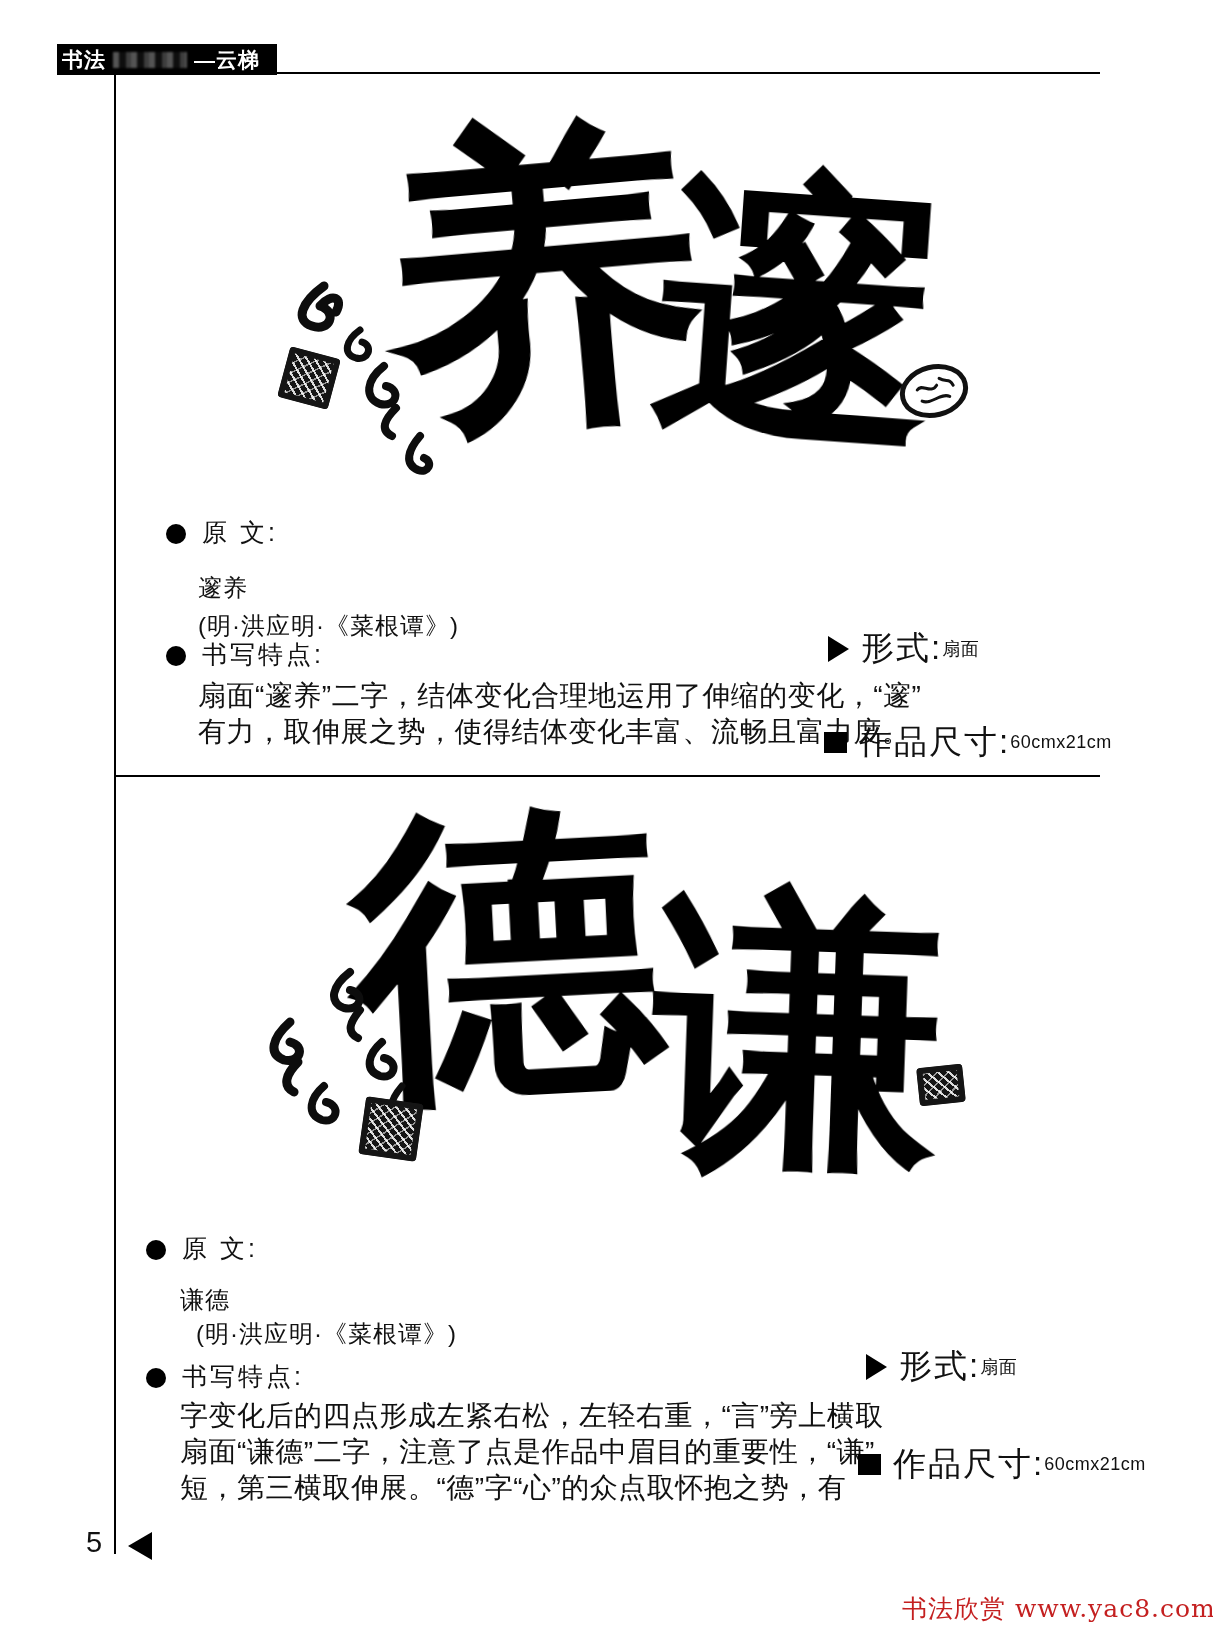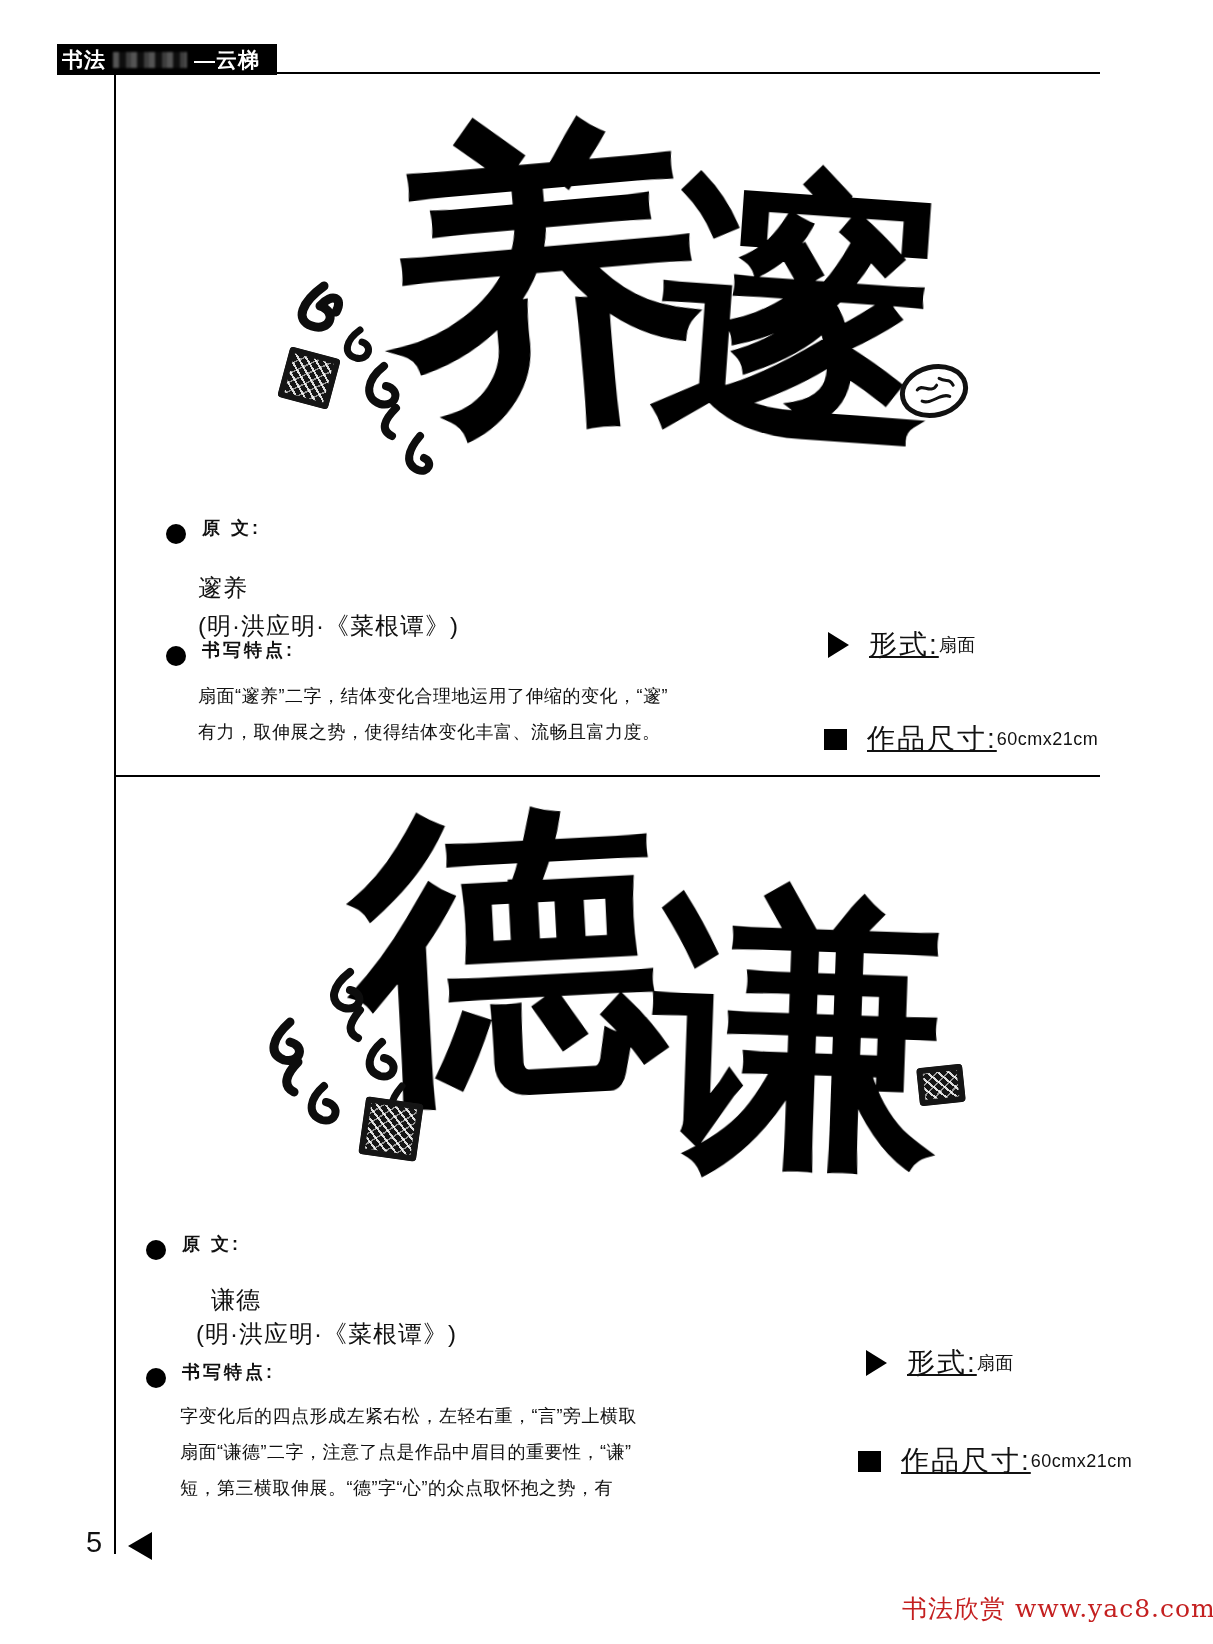--- a/index.html
+++ b/index.html
@@ -34,30 +34,30 @@
     box-shadow:inset 0 0 0 3px #151515;
   }
   .seal-square::after{
     content:""; position:absolute; inset:6px;
     background:repeating-linear-gradient(45deg, rgba(255,255,255,.85) 0 2px, transparent 2px 7px),
                repeating-linear-gradient(-40deg, rgba(255,255,255,.55) 0 1.5px, transparent 1.5px 8px);
   }
 
   
   .bullet{ position:absolute; width:20px; height:20px; border-radius:50%; background:#000; }
-  .h-label{ position:absolute; font-size:18px; font-weight:bold; letter-spacing:3px; }
+  .h-label{ position:absolute; font-size:25px; font-weight:normal; letter-spacing:3px; }
   .small-text{ position:absolute; font-size:24px; letter-spacing:1px; }
-  .para{ position:absolute; font-size:18px; line-height:36px; letter-spacing:.5px; }
+  .para{ position:absolute; font-size:28px; line-height:36px; letter-spacing:.5px; }
   .para div{ white-space:nowrap; }
 
   .meta-row{ position:absolute; display:flex; align-items:center; }
   .tri-bullet{ width:0; height:0; border-left:21px solid #000;
                border-top:13px solid transparent; border-bottom:13px solid transparent; }
   .sq-bullet{ width:23px; height:21px; background:#000; }
-  .meta-label{ font-size:28px; letter-spacing:2px; margin-left:20px;text-decoration:underline; }
+  .meta-label{ font-size:33px; letter-spacing:2px; margin-left:12px; }
   .meta-value{ font-size:18px; margin-left:0; letter-spacing:.5px; }
 
   
   .page-num{ position:absolute; left:86px; top:1526px; font-size:29px; }
   .tri-left{ position:absolute; left:128px; top:1532px; width:0; height:0;
              border-right:24px solid #000;
              border-top:14px solid transparent; border-bottom:14px solid transparent; }
   .watermark{
     position:absolute; left:902px; top:1592px; font-size:25px;
     color:#c42020; font-family:"DejaVu Serif", serif; letter-spacing:1px;
@@ -132,21 +132,21 @@
       <path d="M92 128 C78 140 74 156 90 162 C104 166 110 148 94 144" stroke-width="8"></path>
       <path d="M170 128 C158 142 154 156 168 162" stroke-width="7"></path>
     </g>
   </svg>
   <div class="seal-square" style="left:362px; top:1100px; width:58px; height:58px; transform:rotate(8deg);"></div>
 
   <div class="seal-square" style="left:918px; top:1066px; width:46px; height:38px; transform:rotate(-6deg);"></div>
 
   <div class="bullet" style="left:146px; top:1240px;"></div>
   <div class="h-label" style="left:182px; top:1232px;">原 文:</div>
-  <div class="small-text" style="left:211px; top:1284px;">谦德</div>
+  <div class="small-text" style="left:180px; top:1284px;">谦德</div>
   <div class="small-text" style="left:196px; top:1318px;">(明·洪应明·《菜根谭》)</div>
 
   <div class="bullet" style="left:146px; top:1368px;"></div>
   <div class="h-label" style="left:182px; top:1360px;">书写特点:</div>
   <div class="para" style="left:180px; top:1398px;">
     <div>字变化后的四点形成左紧右松，左轻右重，“言”旁上横取</div>
     <div>扇面“谦德”二字，注意了点是作品中眉目的重要性，“谦”</div>
     <div>短，第三横取伸展。“德”字“心”的众点取怀抱之势，有</div>
   </div>
 

